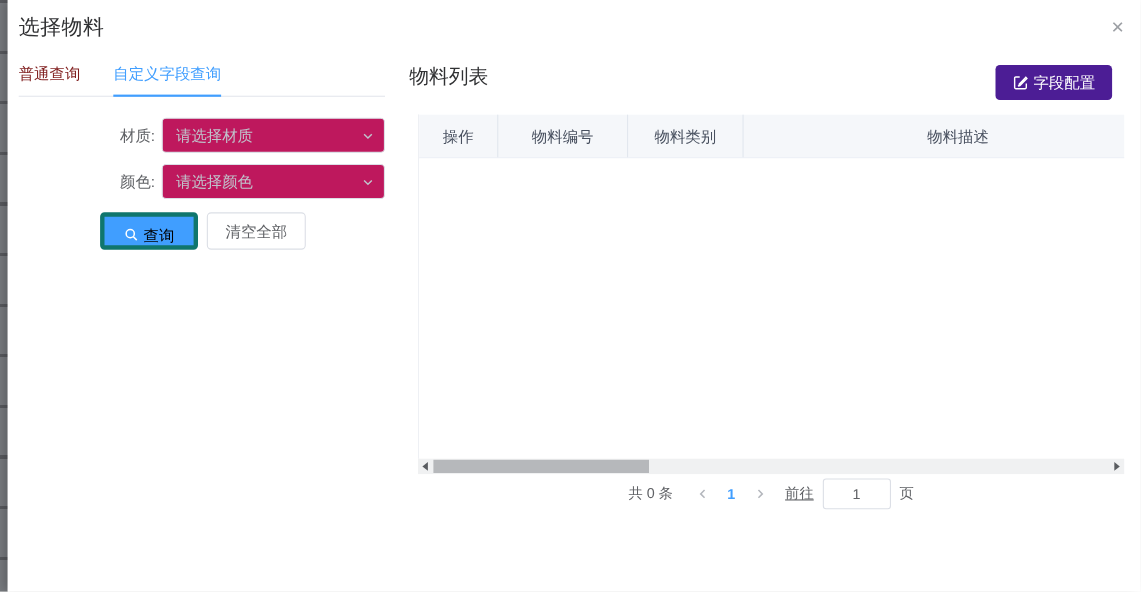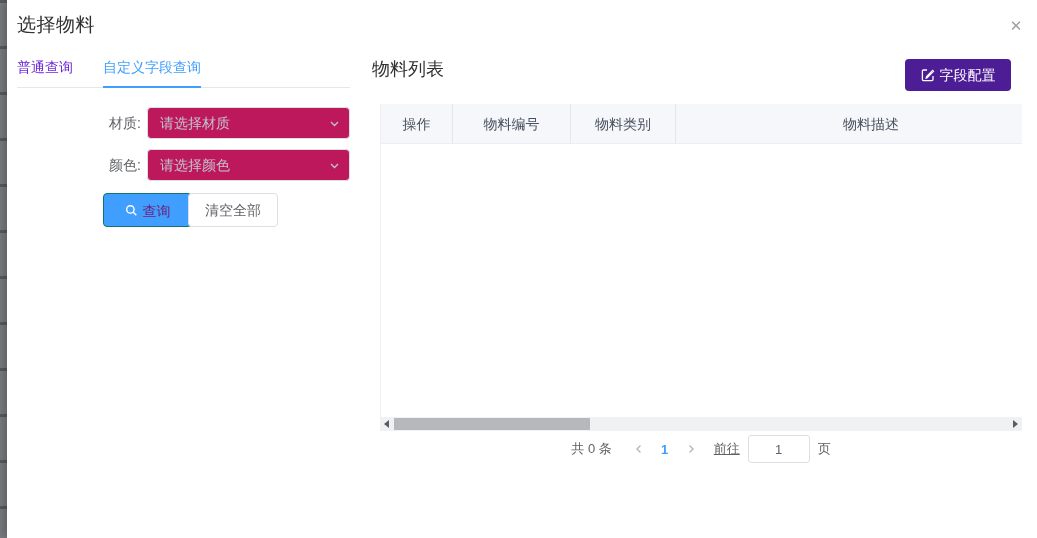--- a/index.html
+++ b/index.html
@@ -34,21 +34,21 @@
     color: #9da0a5; font-size: 15px; cursor: pointer;
   }
 
   
   .tab-bar {
     position: absolute; left: 10px; top: 55px; width: 333px; height: 33px;
     border-bottom: 1px solid #e4e7ed;
   }
   .tab {
     display: inline-block; height: 33px; line-height: 24px;
-    font-size: 14px; color: #6d28d9; margin-right: 30px; cursor: pointer;
+    font-size: 14px; color: #7f1d1d; margin-right: 30px; cursor: pointer;
   }
   .tab.active {
     color: #409EFF; border-bottom: 2px solid #409EFF;
   }
 
   .form-row { position: absolute; left: 0; height: 32px; }
   .form-row.row-1 { top: 107px; }
   .form-row.row-2 { top: 149px; }
   .form-label {
     position: absolute; left: 76px; width: 58px; text-align: right;
@@ -66,22 +66,22 @@
   .select-chevron {
     position: absolute; right: 8px; top: 9px; width: 13px; height: 13px;
   }
 
   .btn-row { position: absolute; left: 0; top: 193px; height: 34px; }
   .btn {
     display: inline-block; border-radius: 4px; font-size: 14px;
     text-align: center; cursor: pointer; vertical-align: top;
   }
   .btn-query {
-    position: absolute; left: 96px; width: 89px; height: 34px; line-height: 34px;
-    background: #409EFF; color: #701a75; border: 1px solid #0f766e;
+    position: absolute; left: 84px; width: 89px; height: 34px; line-height: 34px;
+    background: #409EFF; color: #000000; border: 4px solid #0f766e;
   }
   .btn-query svg { vertical-align: -1px; margin-right: 5px; }
   .btn-clear {
     position: absolute; left: 181px; width: 90px; height: 34px; line-height: 32px;
     background: #ffffff; color: #606266; border: 1px solid #dcdfe6;
   }
 
   
   .list-title {
     position: absolute; left: 365px; top: 57px;

